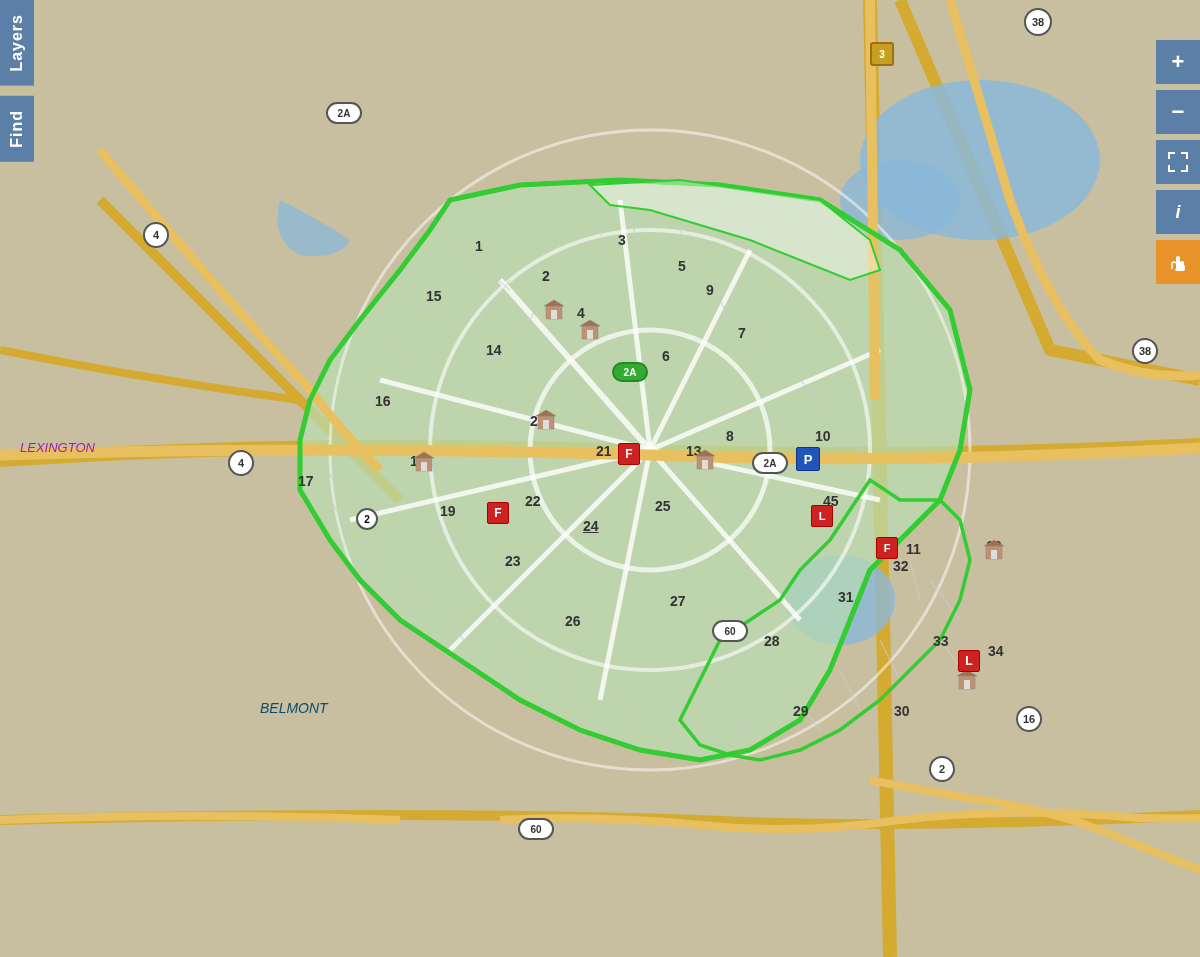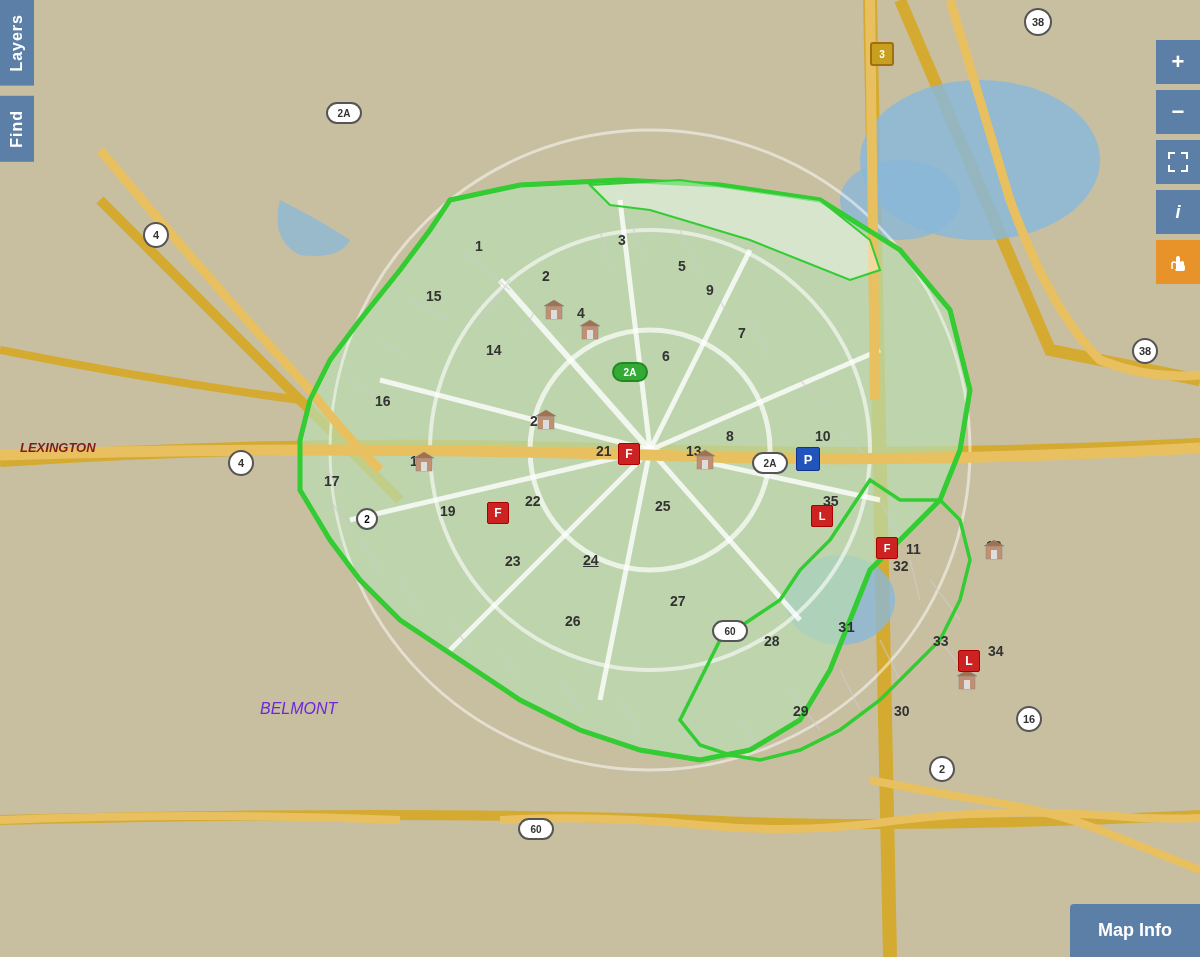--- a/index.html
+++ b/index.html
@@ -139,31 +139,30 @@
       font-weight: bold;
       cursor: pointer;
       border-radius: 4px 0 0 0;
     }
 
     .label-lexington {
       position: absolute;
       left: 20px;
       top: 440px;
       font-size: 13px;
-      color: #7f1d1d;
+      color: #a21caf;
       font-style: italic;
-      font-weight: bold;
     }
 
     .label-belmont {
       position: absolute;
       left: 260px;
       top: 700px;
-      font-size: 16px;
-      color: #6d28d9;
+      font-size: 14px;
+      color: #0c4a6e;
       font-style: italic;
     }
   </style>
 </head>
 <body>
 
 <div id="map-container">
 
   <svg id="map-svg" viewBox="0 0 1200 957" xmlns="http://www.w3.org/2000/svg">
 
@@ -299,39 +298,39 @@
   <div class="neigh-num" style="left:738px;top:325px;">7</div>
   <div class="neigh-num" style="left:726px;top:428px;">8</div>
   <div class="neigh-num" style="left:706px;top:282px;">9</div>
   <div class="neigh-num" style="left:815px;top:428px;">10</div>
   <div class="neigh-num" style="left:906px;top:523px;margin-top:18px;">11</div>
   <div class="neigh-num" style="left:986px;top:538px;">12</div>
   <div class="neigh-num" style="left:686px;top:443px;">13</div>
   <div class="neigh-num" style="left:486px;top:318px;margin-top:24px;">14</div>
   <div class="neigh-num" style="left:426px;top:288px;">15</div>
   <div class="neigh-num" style="left:375px;top:393px;">16</div>
-  <div class="neigh-num" style="left:324px;top:473px;">17</div>
+  <div class="neigh-num" style="left:298px;top:473px;">17</div>
   <div class="neigh-num" style="left:410px;top:453px;">18</div>
   <div class="neigh-num" style="left:440px;top:503px;">19</div>
   <div class="neigh-num" style="left:530px;top:413px;">20</div>
   <div class="neigh-num" style="left:596px;top:443px;">21</div>
   <div class="neigh-num" style="left:525px;top:493px;">22</div>
   <div class="neigh-num" style="left:505px;top:553px;">23</div>
-  <div class="neigh-num" style="left:583px;top:552px;text-decoration:underline;">24</div>
+  <div class="neigh-num" style="left:583px;top:518px;text-decoration:underline;">24</div>
   <div class="neigh-num" style="left:655px;top:498px;">25</div>
   <div class="neigh-num" style="left:565px;top:613px;text-align:right;">26</div>
   <div class="neigh-num" style="left:670px;top:593px;">27</div>
   <div class="neigh-num" style="left:764px;top:633px;">28</div>
   <div class="neigh-num" style="left:793px;top:703px;">29</div>
   <div class="neigh-num" style="left:894px;top:703px;">30</div>
-  <div class="neigh-num" style="left:838px;top:620px;font-family:Liberation Mono, monospace;">31</div>
+  <div class="neigh-num" style="left:838px;top:589px;">31</div>
   <div class="neigh-num" style="left:893px;top:558px;">32</div>
   <div class="neigh-num" style="left:933px;top:633px;">33</div>
   <div class="neigh-num" style="left:988px;top:643px;">34</div>
-  <div class="neigh-num" style="left:823px;top:493px;">35</div>
+  <div class="neigh-num" style="left:823px;top:493px;">45</div>
 
   <svg style="position:absolute;left:542px;top:298px;width:24px;height:22px;" viewBox="0 0 24 22">
     <rect x="4" y="8" width="16" height="13" fill="#c09070" stroke="#888" stroke-width="0.5"></rect>
     <polygon points="2,8 12,2 22,8" fill="#a07050" stroke="#888" stroke-width="0.5"></polygon>
     <rect x="9" y="12" width="6" height="9" fill="#ddd"></rect>
   </svg>
 
   <svg style="position:absolute;left:578px;top:318px;width:24px;height:22px;" viewBox="0 0 24 22">
     <rect x="4" y="8" width="16" height="13" fill="#c09070" stroke="#888" stroke-width="0.5"></rect>
     <polygon points="2,8 12,2 22,8" fill="#a07050" stroke="#888" stroke-width="0.5"></polygon>
@@ -403,15 +402,14 @@
     </button>
     <button class="ctrl-btn info">i</button>
     <button class="ctrl-btn hand">
       <svg width="22" height="22" viewBox="0 0 22 22">
         <path d="M9,18 L9,7 Q9,5 11,5 Q13,5 13,7 L13,11 Q14,10 15.5,10 Q17,10 17,12 L17,14 Q18,14 18,16 L18,18 Q18,20 16,20 L10,20 Q8,20 8,18Z" fill="white"></path>
         <path d="M9,12 Q8,11 7,11 Q5,11 5,13 L5,18" fill="none" stroke="white" stroke-width="1.5"></path>
       </svg>
     </button>
   </div>
 
-  <button class="map-info-btn">Map Info</button>
 
 </div>
 
 </body></html>

